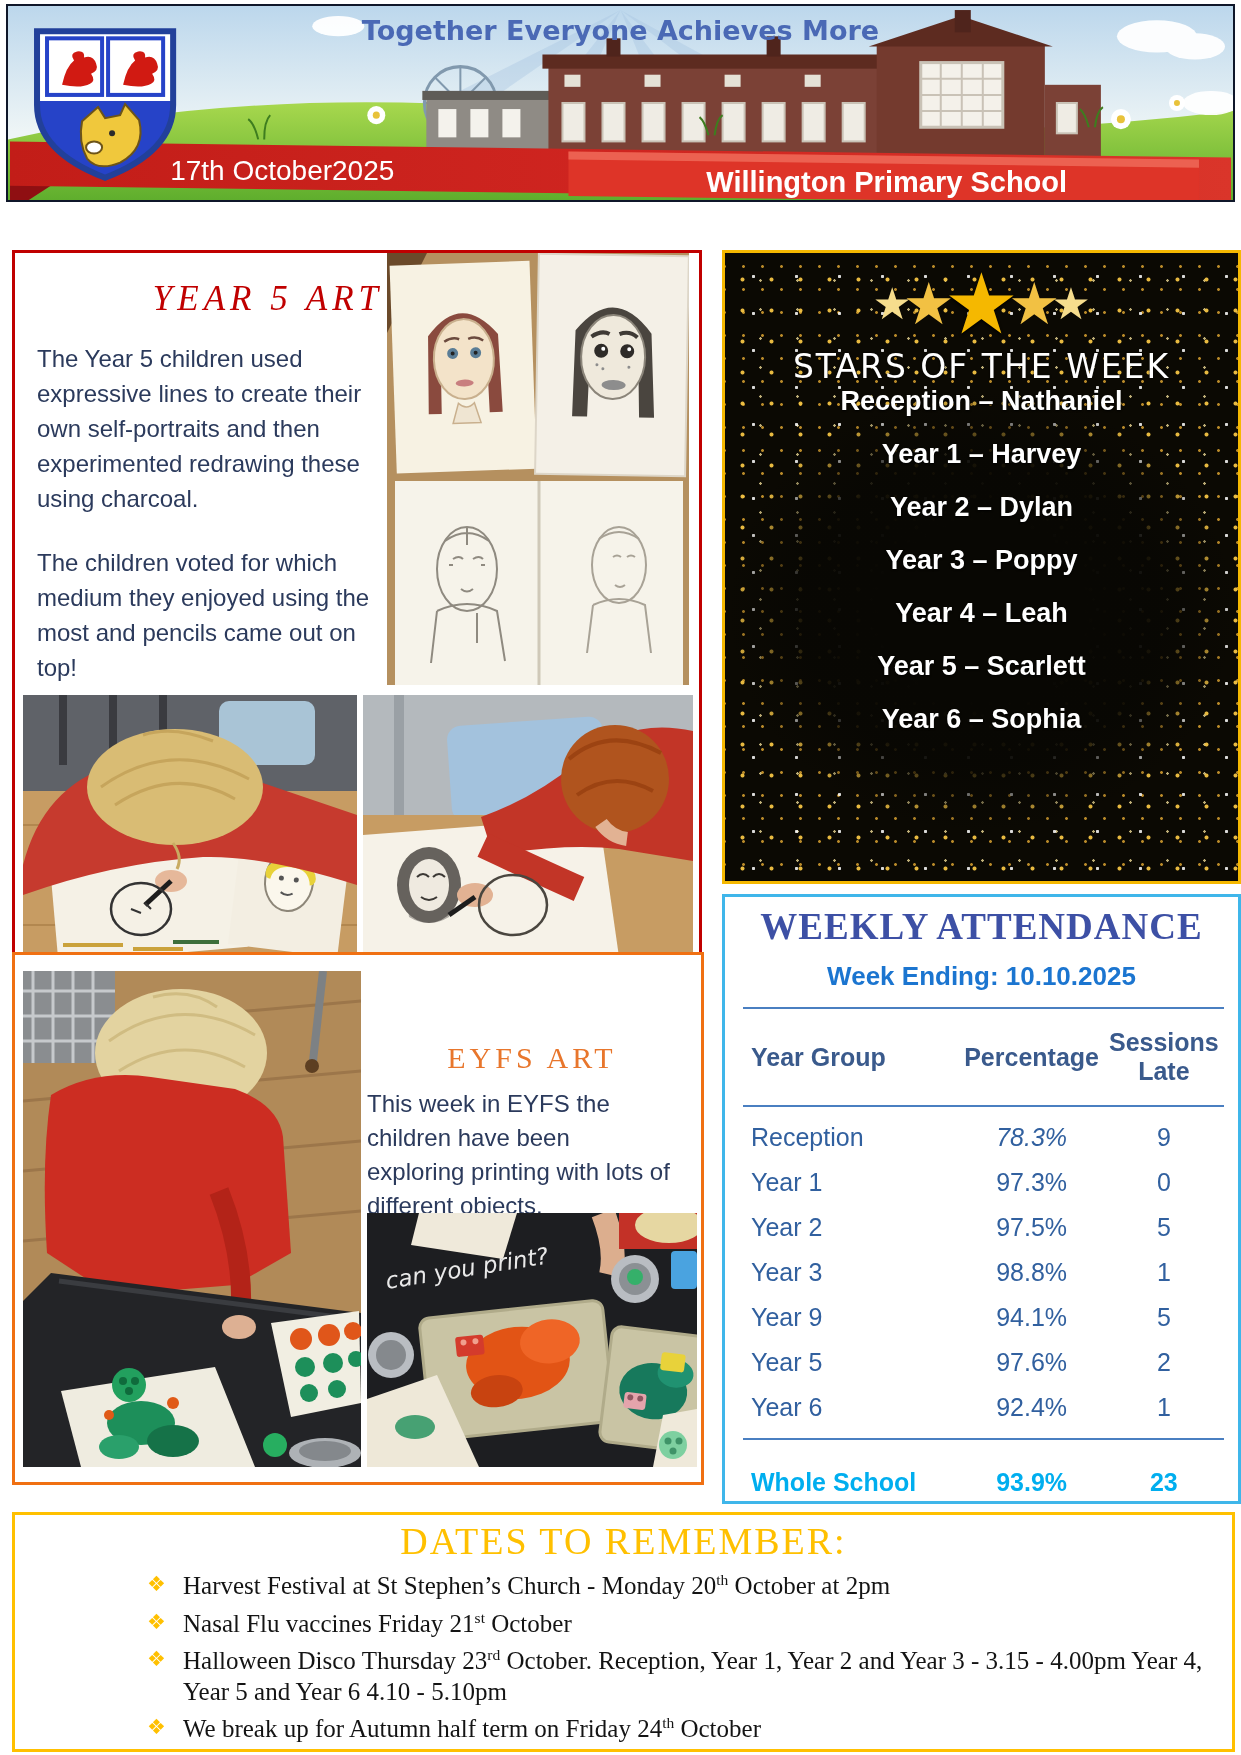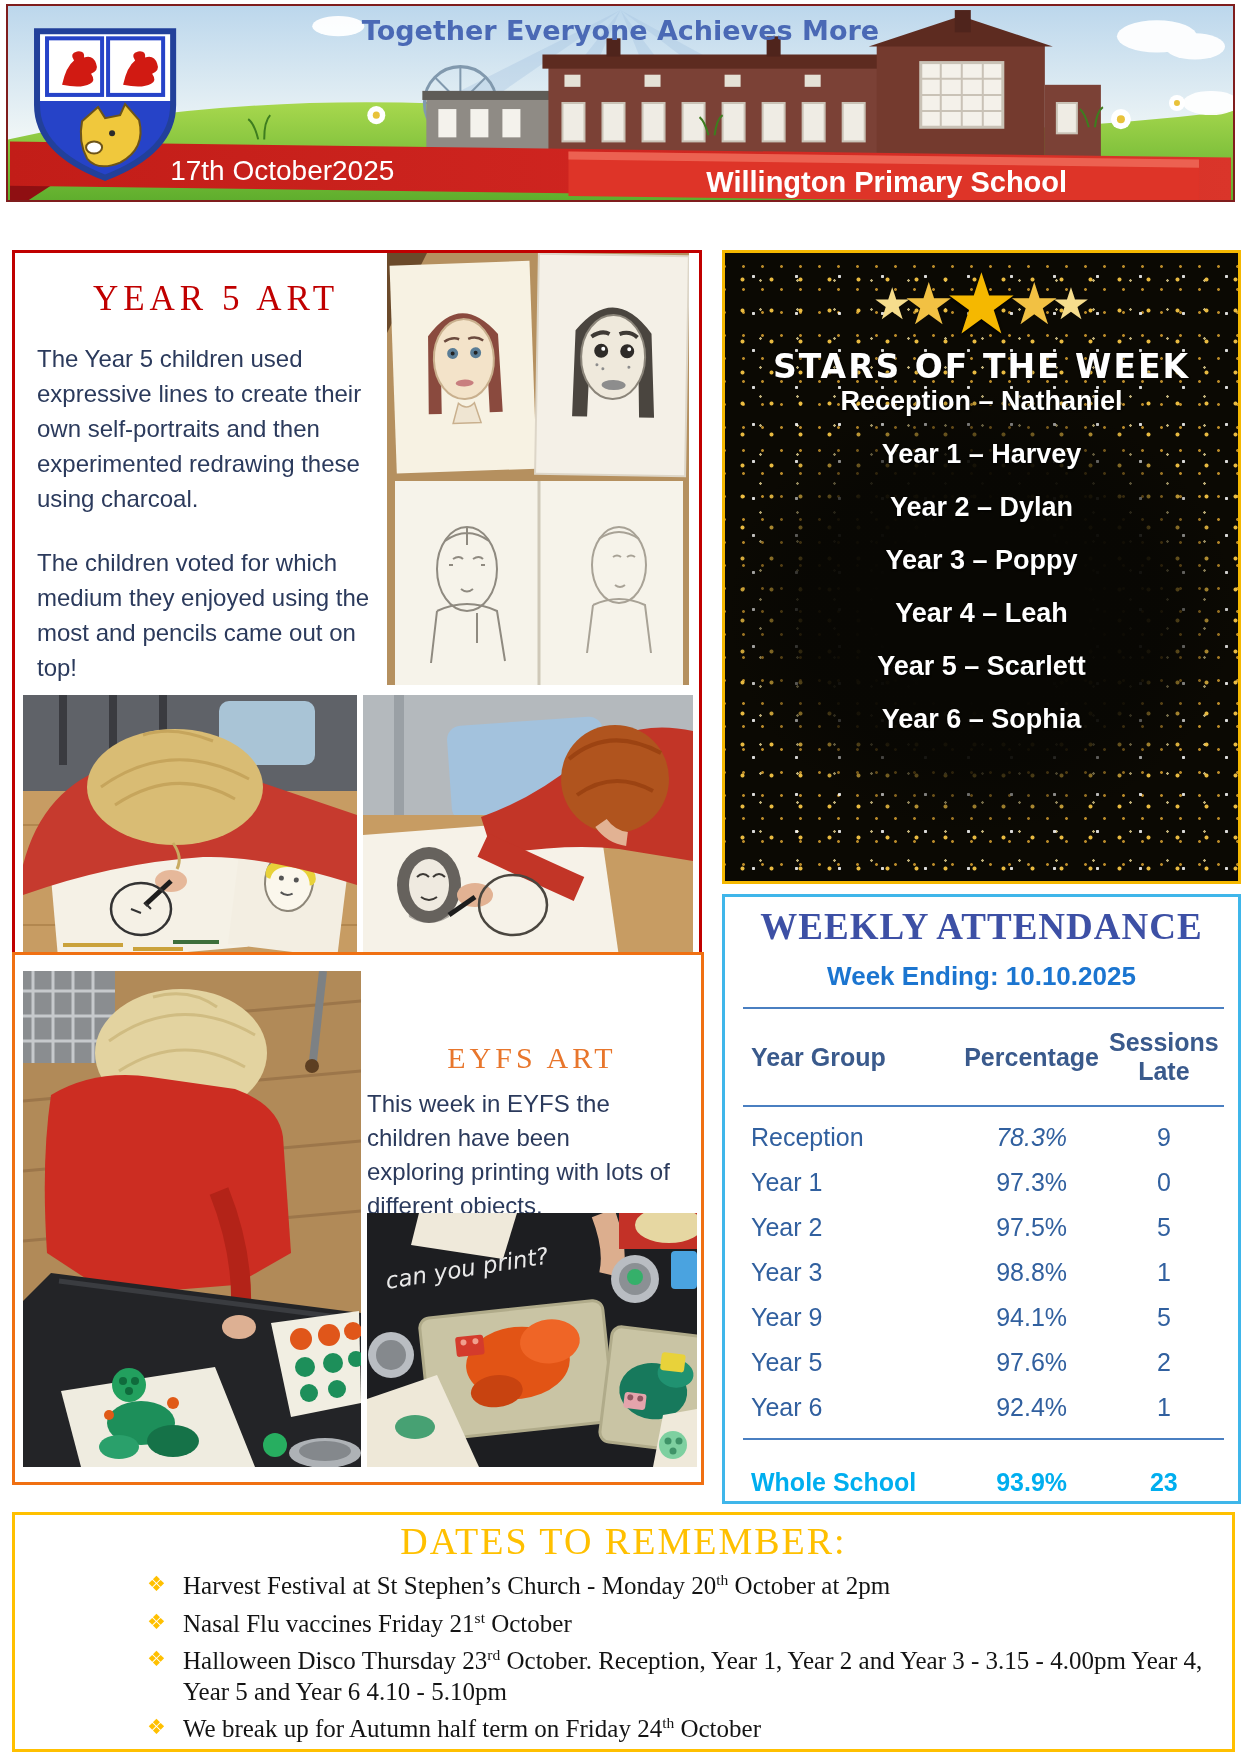--- a/index.html
+++ b/index.html
@@ -1,61 +1,61 @@
 <!DOCTYPE html>
 <html><head>
 <meta charset="utf-8">
 <style>
   html,body{margin:0;padding:0;background:#ffffff;}
   .page{position:relative;width:1241px;height:1755px;background:#ffffff;overflow:hidden;
         font-family:"Liberation Sans",sans-serif;}
 
   
   .header{position:absolute;left:6px;top:4px;width:1225px;height:194px;
-          border:2px solid #7f1d1d;background:#d946ef;}
+          border:2px solid #0f172a;background:#d946ef;}
   .header svg{display:block;width:100%;height:100%;}
 
   
   .secbox{position:absolute;background:#fff;}
   .year5-box{left:12px;top:250px;width:684px;height:712px;border:3px solid #c00000;}
   .stars-box{left:722px;top:250px;width:513px;height:628px;border:3px solid #f5b800;
     background-color:#0b0903;
     background-image:
       radial-gradient(ellipse 62% 44% at 50% 57%, rgba(8,7,3,1) 32%, rgba(8,7,3,.93) 56%, rgba(8,7,3,0) 80%),
       radial-gradient(circle, rgba(255,255,255,.85) 1.3px, transparent 2px),
       radial-gradient(circle, rgba(244,196,68,.95) 1.6px, transparent 2.4px),
       radial-gradient(circle, rgba(214,160,48,.85) 1.1px, transparent 1.7px),
       radial-gradient(circle, rgba(252,232,158,.75) 1px, transparent 1.5px);
     background-size:100% 100%, 43px 37px, 29px 31px, 19px 23px, 37px 29px;
     background-position:0 0, 7px 5px, 3px 11px, 9px 2px, 17px 13px;}
   .attend-box{left:722px;top:894px;width:513px;height:604px;border:3px solid #3fb6ea;}
   .eyfs-box{left:12px;top:952px;width:686px;height:527px;border:3px solid #f07012;}
   .dates-box{left:12px;top:1512px;width:1217px;height:234px;border:3px solid #ffc000;}
 
   
-  .y5-title{position:absolute;left:18px;top:26px;width:366px;text-align:center;
-    font-family:"Liberation Serif",serif;font-size:35px;letter-spacing:5px;color:#c00000;}
+  .y5-title{position:absolute;left:2px;top:26px;width:366px;text-align:right;
+    font-family:"Liberation Serif",serif;font-size:35px;letter-spacing:5px;color:#c00000;font-style:italic;}
   .y5-para{position:absolute;left:22px;width:336px;font-size:24px;line-height:1.46;
     color:#2b3a5c;}
   .y5-p1{top:88px;}
   .y5-p2{top:292px;}
   .photo{position:absolute;overflow:hidden;}
   .photo svg{display:block;width:100%;height:100%;}
   .y5-drawings{left:372px;top:0;width:302px;height:432px;}
   .y5-girl{left:8px;top:442px;width:334px;height:262px;}
   .y5-boy{left:348px;top:442px;width:330px;height:262px;}
 
   
   .stars-inner{position:absolute;inset:0;display:flex;flex-direction:column;align-items:center;}
   .stars-row{margin-top:2px;height:98px;display:flex;align-items:center;line-height:1;}
   .stars-row span{font-family:"DejaVu Sans",sans-serif;}
   .st1{font-size:44px;color:#f6dd8d;margin:0 -4px;}
   .st2{font-size:58px;color:#f2c143;margin:0 -5px;}
   .st3{font-size:84px;color:#f5b800;text-shadow:0 2px 3px #000;margin:0 -6px;}
-  .stars-title{font-family:"DejaVu Sans",sans-serif;font-weight:700;font-size:33px;
+  .stars-title{font-family:"DejaVu Sans",sans-serif;font-weight:400;font-size:33px;
     color:#ffffff;letter-spacing:2px;margin-top:-6px;text-shadow:0 0 2px #000;}
   .stars-list{display:flex;flex-direction:column;align-items:center;gap:22px;}
   .stars-item{font-size:27px;font-weight:bold;color:#ffffff;text-shadow:0 1px 2px #000;}
 
   
   .att-title{position:absolute;left:0;top:8px;width:100%;text-align:center;
     font-family:"Liberation Serif",serif;font-weight:bold;font-size:37px;color:#3d50a5;
     letter-spacing:1px;}
   .att-week{position:absolute;left:0;top:64px;width:100%;text-align:center;
     font-weight:bold;font-size:26px;color:#1b75d0;}

